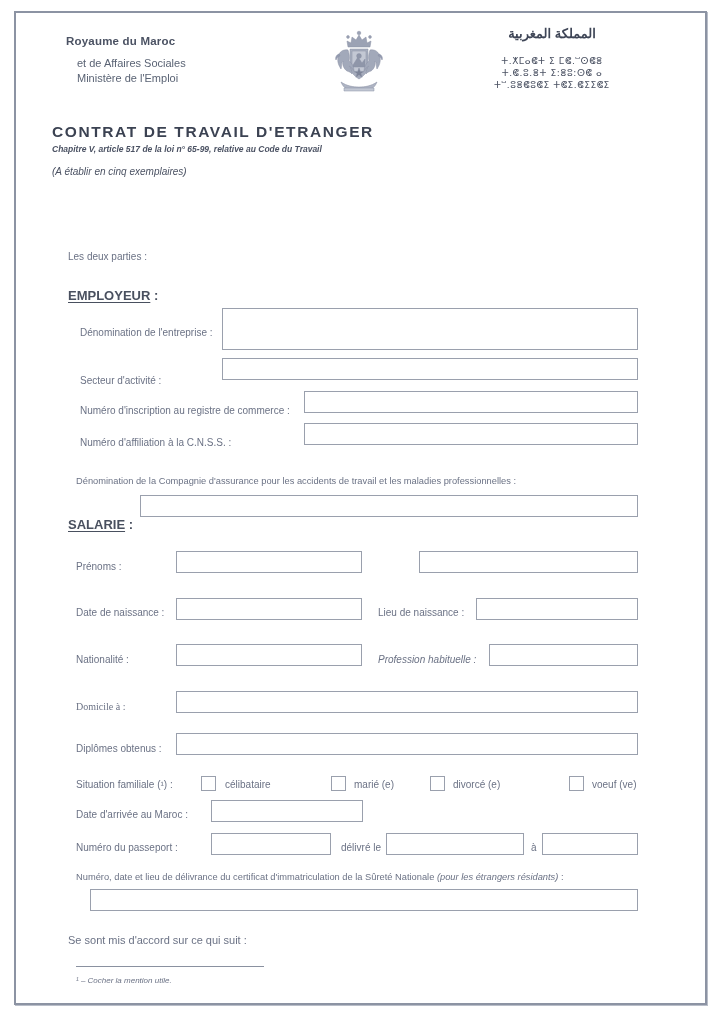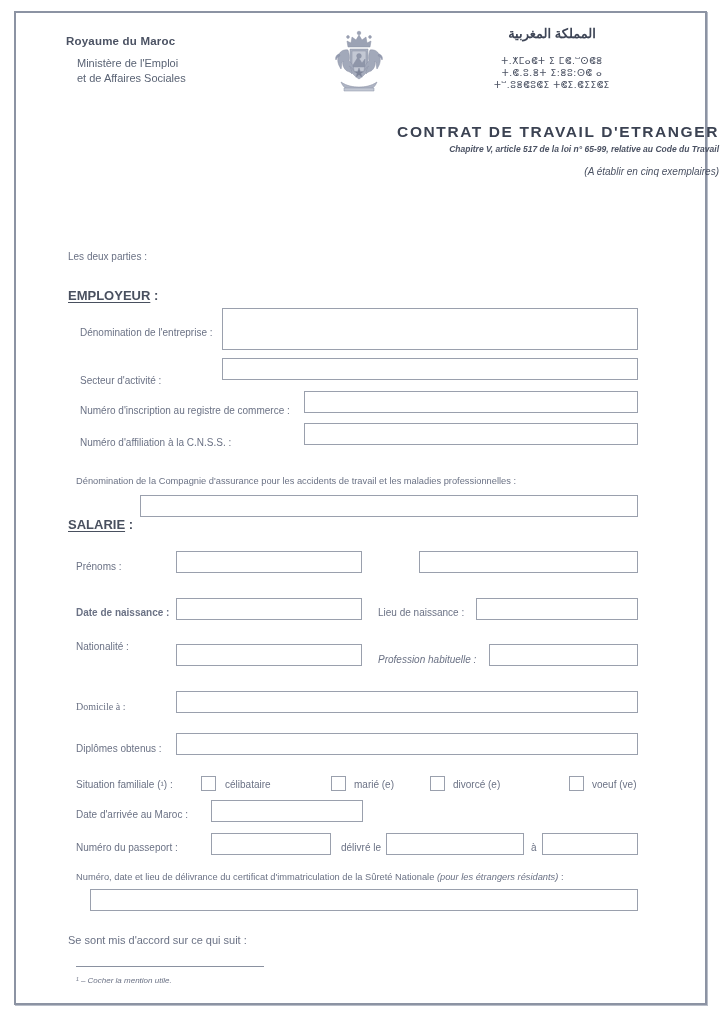--- a/index.html
+++ b/index.html
@@ -94,21 +94,21 @@
     line-height: 12px;
     letter-spacing: .6px;
   }
 
   
   .title-block {
     position: absolute;
     left: 0;
     top: 110px;
     width: 703px;
-    text-align: right;
+    text-align: left;
   }
   .doc-title {
     font-size: 15.5px;
     font-weight: bold;
     color: #3b4252;
     letter-spacing: 1.6px;
     padding-left: 36px;
   }
   .doc-sub {
     font-size: 8.5px;
@@ -189,22 +189,22 @@
 </style>
 </head>
 <body>
 
 <div class="page">
   <div class="inner">
 
     <div class="hdr-left">
       <div class="l1">Royaume du Maroc</div>
       <div class="l2">
+        <div>et de Affaires Sociales</div>
         <div>Ministère de l'Emploi</div>
-        <div>et de Affaires Sociales</div>
       </div>
     </div>
 
     <div class="emblem">
       <svg viewBox="0 0 74 74" width="74" height="74" aria-hidden="true">
         <g fill="#9ba2b4" stroke="#8a91a4" stroke-width="0.5">
 
           <path d="M37 9 l3 5 4-3 1 6 4-2 -1 6 h-22 l-1-6 4 2 1-6 4 3z"></path>
           <circle cx="37" cy="7" r="1.8"></circle>
           <circle cx="26" cy="11" r="1.4"></circle>
@@ -270,26 +270,26 @@
 
       <div class="sect" style="left:52px; top:504px;">
         <u>SALARIE</u><span> :</span>
       </div>
 
       <div class="lbl" style="left:60px; top:548px;">Prénoms :</div>
       <div class="box" style="left:160px; top:538px; width:186px; height:22px;"></div>
       <div class="lbl" style="left:362px; top:548px;padding-left:44px;">Nom :</div>
       <div class="box" style="left:403px; top:538px; width:219px; height:22px;"></div>
 
-      <div class="lbl" style="left:60px; top:594px;font-weight:bold;">Date de naissance :</div>
+      <div class="lbl" style="left:60px; top:594px;">Date de naissance :</div>
       <div class="box" style="left:160px; top:585px; width:186px; height:22px;"></div>
       <div class="lbl" style="left:362px; top:594px;">Lieu de naissance :</div>
       <div class="box" style="left:460px; top:585px; width:162px; height:22px;"></div>
 
-      <div class="lbl" style="left:60px; top:628px;">Nationalité :</div>
+      <div class="lbl" style="left:60px; top:641px;">Nationalité :</div>
       <div class="box" style="left:160px; top:631px; width:186px; height:22px;"></div>
       <div class="lbl" style="left:362px; top:641px;font-style:italic;">Profession habituelle :</div>
       <div class="box" style="left:473px; top:631px; width:149px; height:22px;"></div>
 
       <div class="lbl" style="left:60px; top:688px;font-family:Liberation Serif, serif;">Domicile à :</div>
       <div class="box" style="left:160px; top:678px; width:462px; height:22px;"></div>
 
       <div class="lbl" style="left:60px; top:730px;">Diplômes obtenus :</div>
       <div class="box" style="left:160px; top:720px; width:462px; height:22px;"></div>
 

